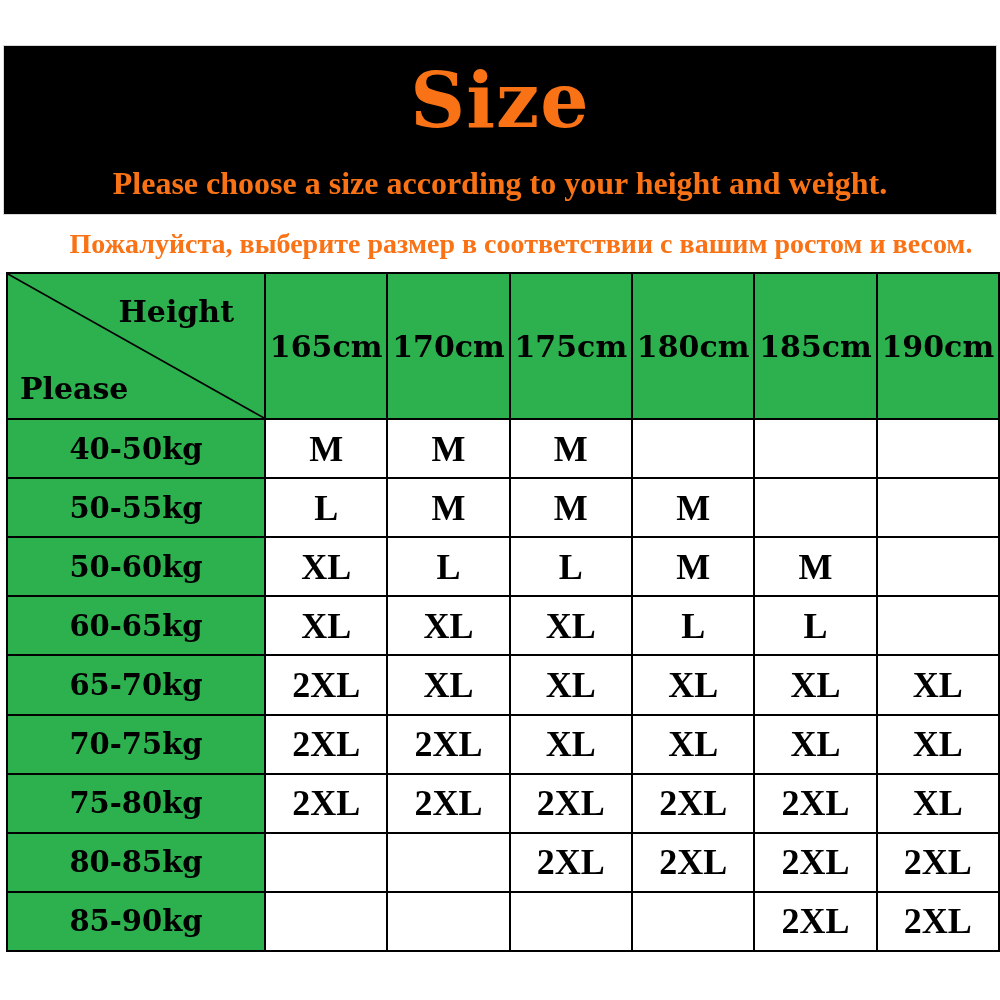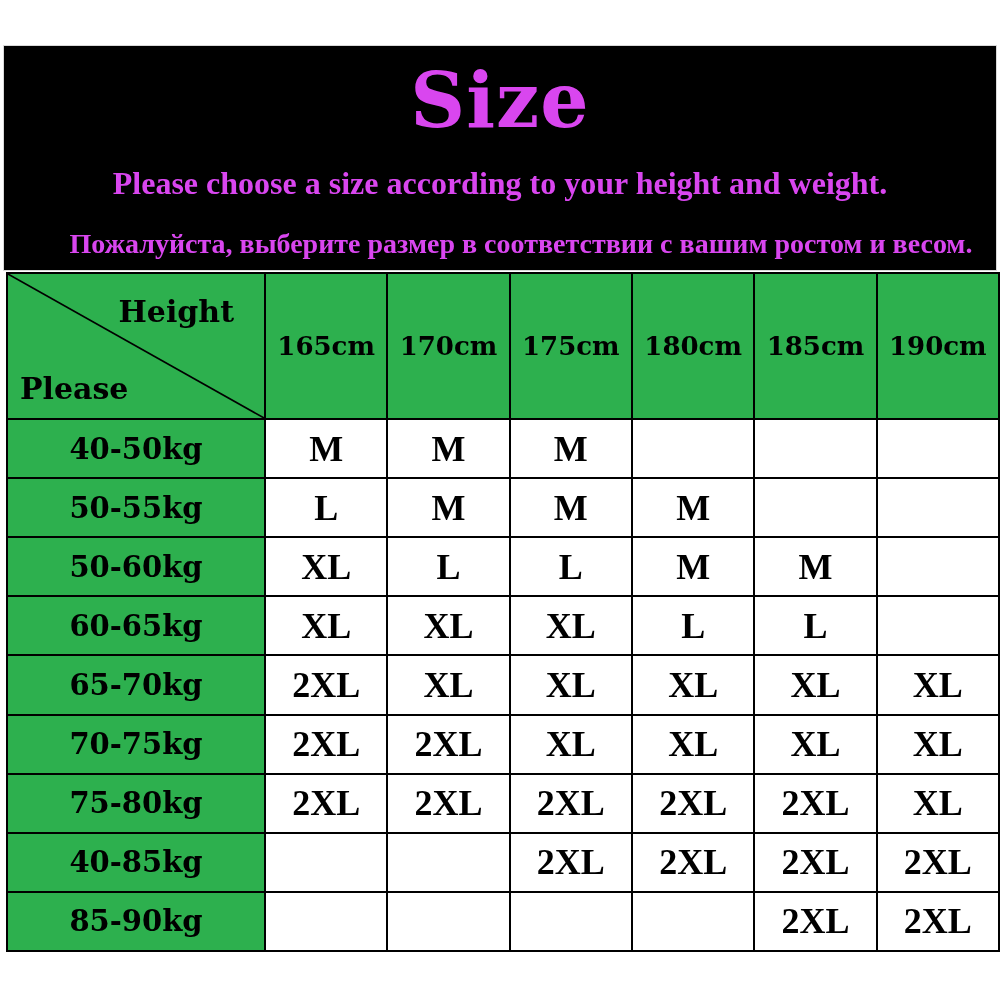--- a/index.html
+++ b/index.html
@@ -1,40 +1,40 @@
 <!DOCTYPE html>
 <html style="--banner-bg: #000000; --table-green: #2db04e; --cell-bg: #ffffff; --grid-line: #000000;"><head>
 <meta charset="utf-8">
 <style>
   * { box-sizing: border-box; margin: 0; padding: 0; }
   html, body { width: 1000px; height: 1000px; background: #ffffff; overflow: hidden; }
   .page { position: relative; width: 1000px; height: 1000px; font-family: "Liberation Serif", serif; background: #ffffff; }
 
   .banner {
-    position: absolute; left: 3px; top: 45px; width: 994px; height: 226px;
+    position: absolute; left: 3px; top: 45px; width: 994px; height: 170px;
     background: var(--banner-bg, #000000);
     border: 1px solid #d9d9d9;
-    color: #d946ef; text-align: center;
+    color: #f97316; text-align: center;
   }
   .title { font-family: "DejaVu Serif", serif; font-weight: bold; font-size: 76px; line-height: 1; margin-top: 17px; letter-spacing: 1px; }
   .subtitle-en { font-weight: bold; font-size: 32px; line-height: 1.15; margin-top: 26px; }
   .subtitle-ru { font-weight: bold; font-size: 28px; line-height: 1.15; margin-top: 26px; padding-left: 42px; }
 
   .size-table {
     position: absolute; left: 6px; top: 272px; width: 994px; height: 680px;
     display: grid;
     grid-template-columns: 256px repeat(6, 1fr);
     grid-template-rows: 144px repeat(9, 1fr);
     gap: 2px;
     background: var(--grid-line, #000000);
     border: 2px solid var(--grid-line, #000000);
   }
   .cell { display: flex; align-items: center; justify-content: center; overflow: hidden; }
   .th { background: var(--table-green, #2db04e); font-family: "DejaVu Serif", serif; font-weight: bold; color: #000000; }
-  .col-h { font-size: 26px; }
+  .col-h { font-size: 30px; }
   .row-h { font-size: 29px; }
   .td { background: var(--cell-bg, #ffffff); font-weight: bold; font-size: 36px; color: #000000; }
 
   .corner { position: relative; }
   .diag { position: absolute; left: 0; top: 0; width: 100%; height: 100%; display: block; }
   .h-label { position: absolute; top: 20px; right: 30px; font-size: 30px; }
   .w-label { position: absolute; bottom: 12px; left: 12px; font-size: 30px; }
 </style>
 </head>
 <body>
@@ -112,21 +112,21 @@
     <div class="cell td">XL</div>
 
     <div class="cell th row-h">75-80kg</div>
     <div class="cell td">2XL</div>
     <div class="cell td">2XL</div>
     <div class="cell td">2XL</div>
     <div class="cell td">2XL</div>
     <div class="cell td">2XL</div>
     <div class="cell td">XL</div>
 
-    <div class="cell th row-h">40-85kg</div>
+    <div class="cell th row-h">80-85kg</div>
     <div class="cell td"></div>
     <div class="cell td"></div>
     <div class="cell td">2XL</div>
     <div class="cell td">2XL</div>
     <div class="cell td">2XL</div>
     <div class="cell td">2XL</div>
 
     <div class="cell th row-h">85-90kg</div>
     <div class="cell td"></div>
     <div class="cell td"></div>

